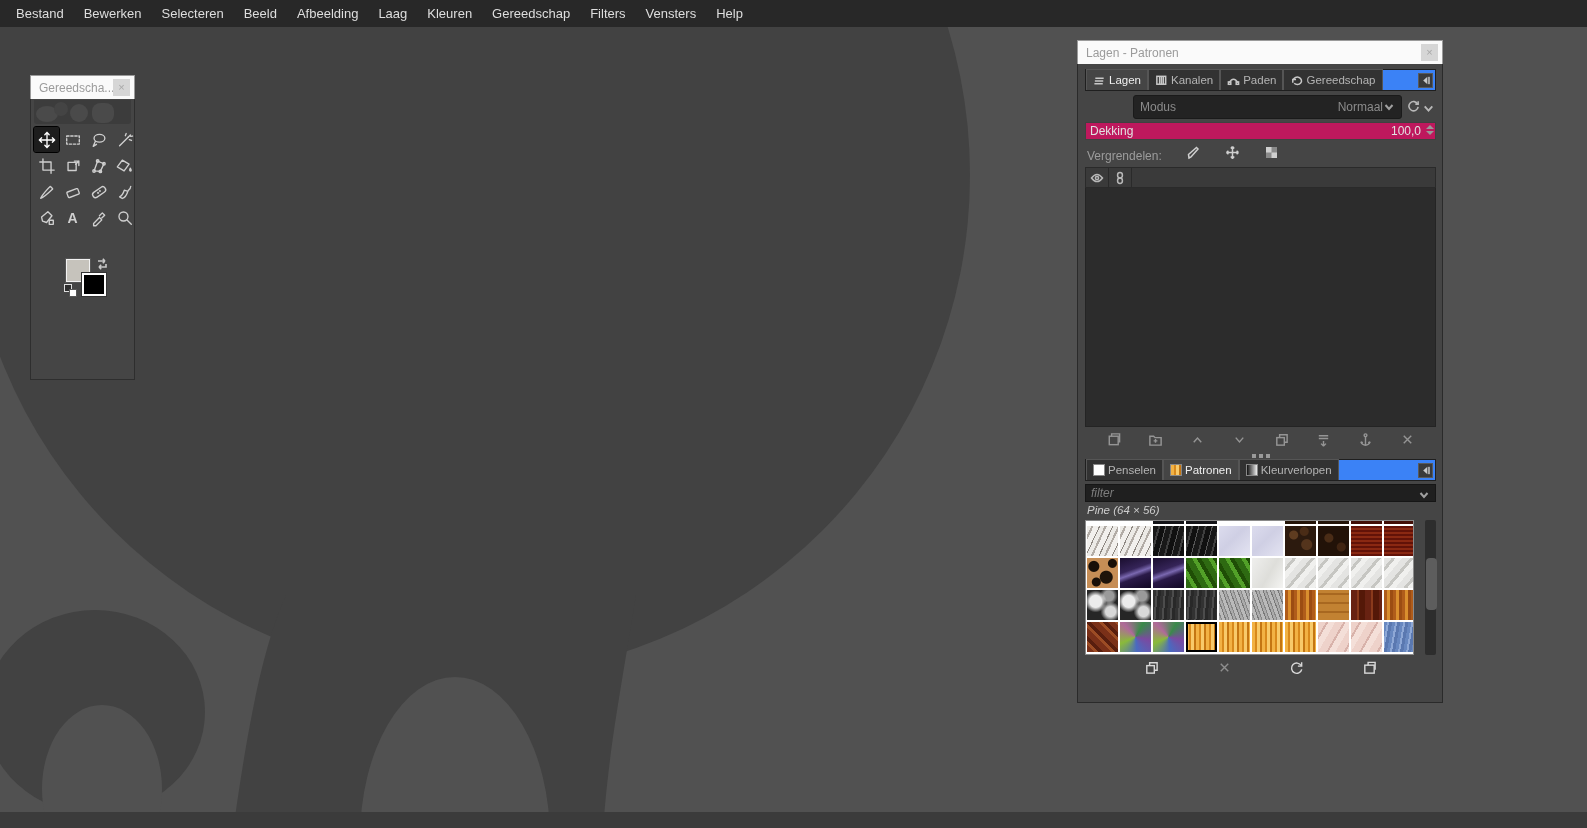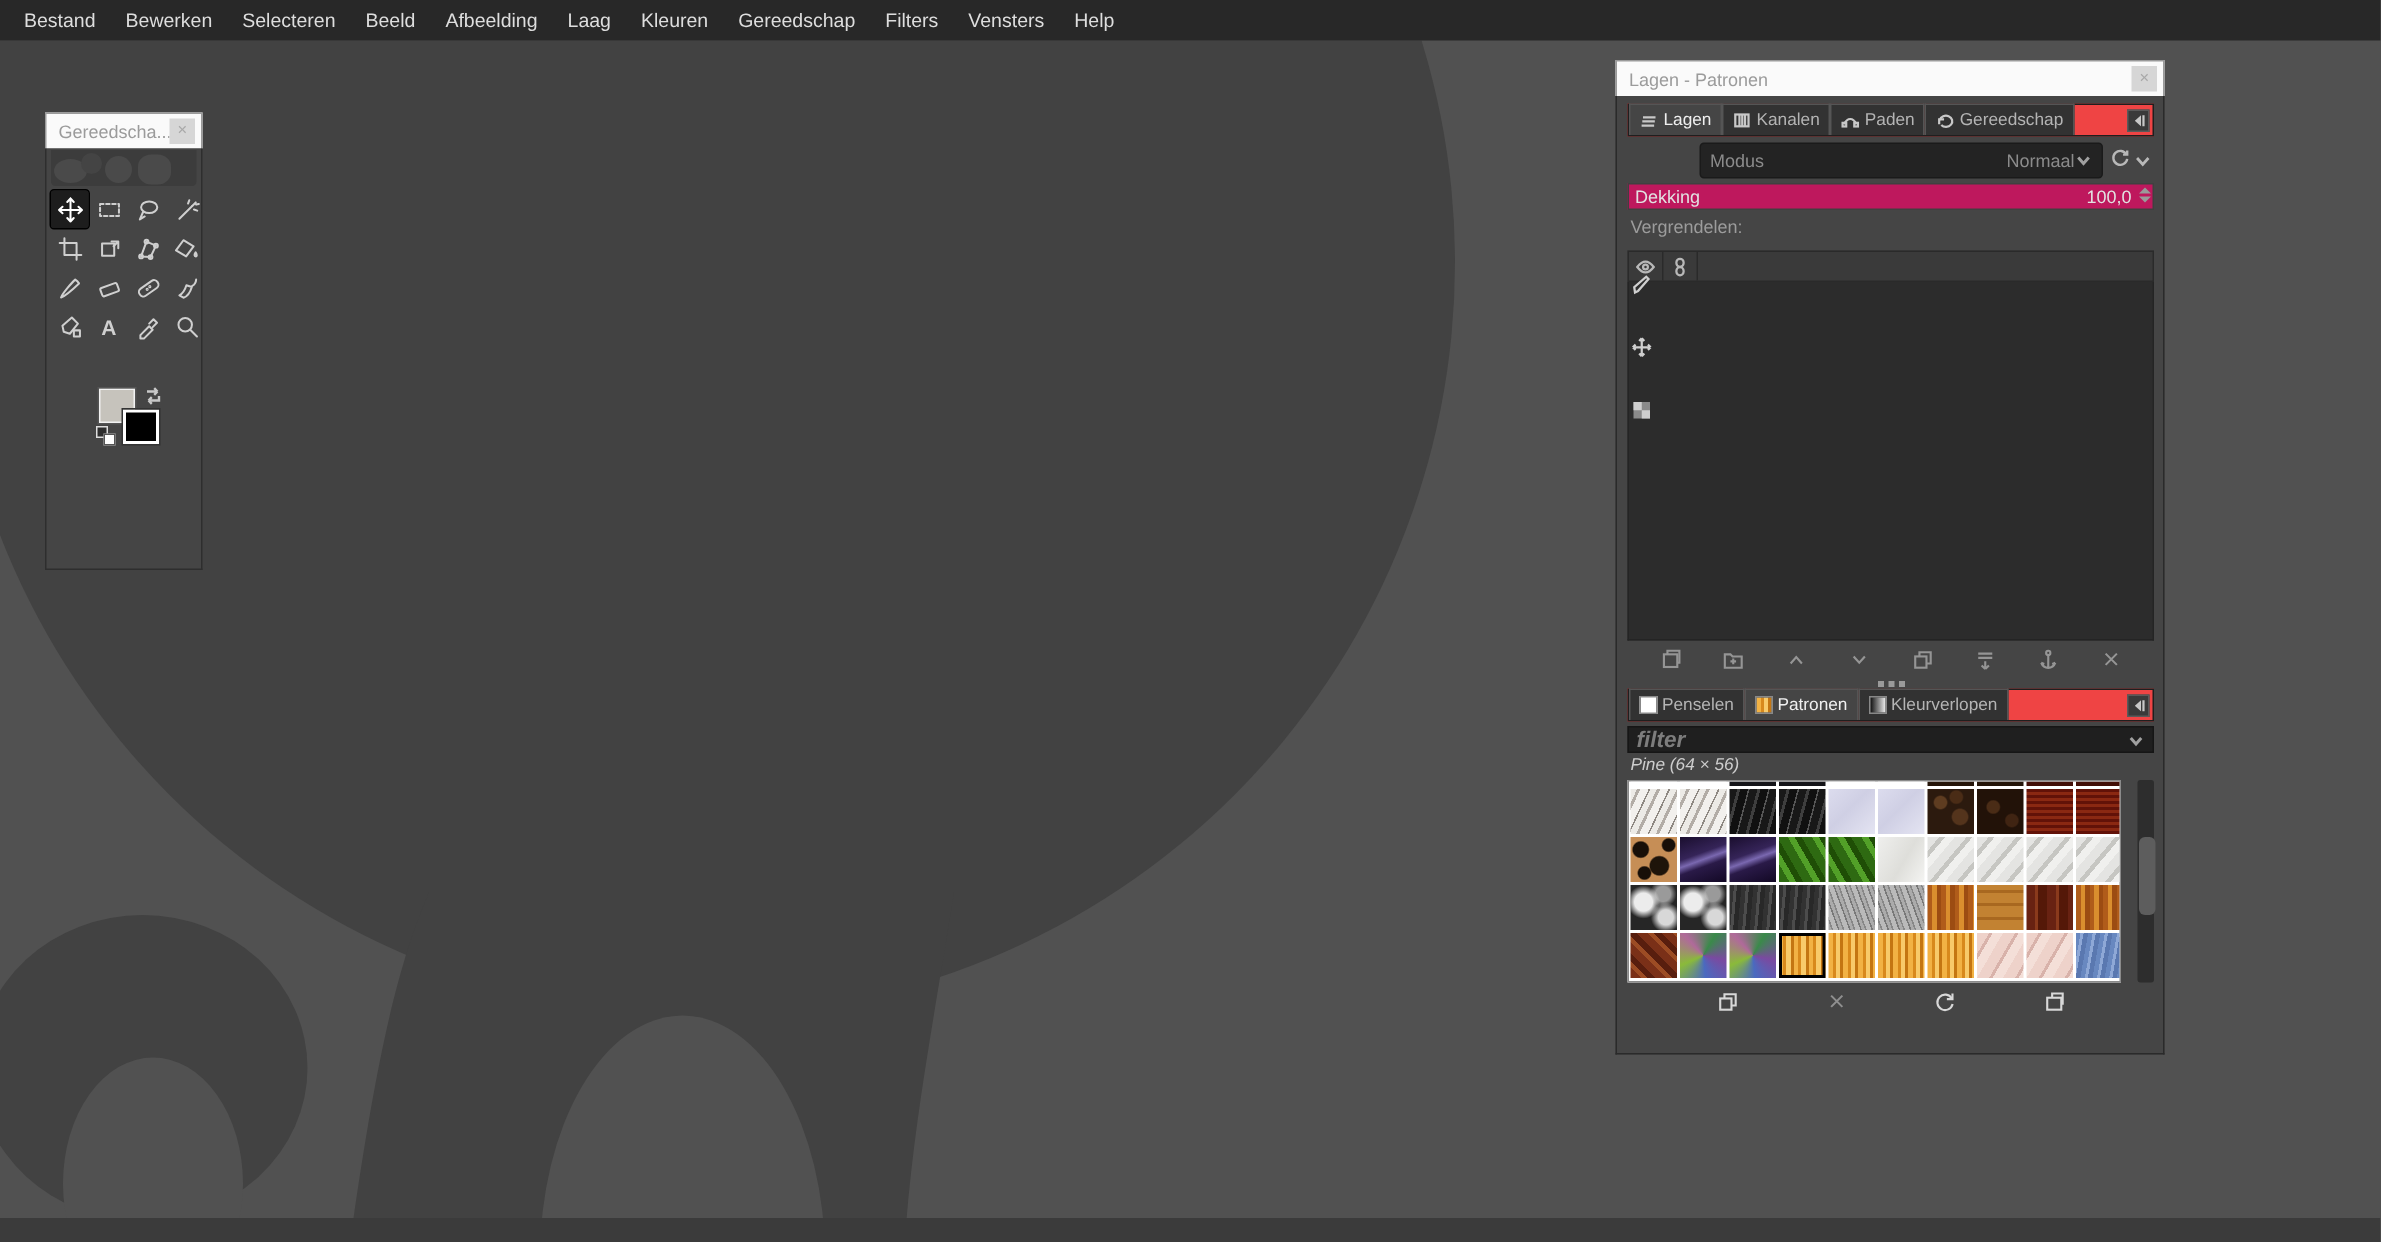--- a/index.html
+++ b/index.html
@@ -50,21 +50,21 @@
   #default-colors .sq1 { position:absolute; left:0; top:0; width:8px; height:8px;
     background:#2e2e2e; border:1px solid #ddd; }
   #default-colors .sq2 { position:absolute; left:5px; top:5px; width:8px; height:8px;
     background:#fff; border:1px solid #555; }
 
   
   #dock { left:1033px; top:40px; width:410px; height:665px;padding-left:44px; }
   #dock .body { background:#454545; border:1px solid #2a2a2a; border-top:none;
     height:639px; padding:5px 6px 0 7px; position:relative; }
 
-  .tabs-row { display:flex; align-items:flex-end; height:22px; background:#ef4444;
+  .tabs-row { display:flex; align-items:flex-end; height:22px; background:#3b82f6;
     border:1px solid #1f1f1f; position:relative; }
   .tab { display:flex; align-items:center; gap:3px; height:21px; padding:0 6px;
     background:#323232; border:1px solid #555; border-bottom:none;
     color:#b4b4b4; font-size:11.5px; white-space:nowrap; }
   .tab.active { background:#454545; color:#efefef; }
   .tab svg { width:13px; height:13px; stroke:#c8c8c8; fill:none; stroke-width:1.6; }
   .tab .swatch { width:12px; height:12px; border:1px solid #888; }
   .dock-menu-btn { position:absolute; right:2px; top:3px; width:15px; height:15px;
     background:#3a3a3a; border:1px solid #5a5a5a; display:flex; align-items:center;
     justify-content:center; }
@@ -81,43 +81,43 @@
 
   #opacity-row { margin-top:3px; height:18px; background:#be185d; border:1px solid #404040;
     display:flex; align-items:center; padding:0 4px; position:relative; }
   #opacity-row .lbl { color:#e2e2e2; font-size:12px; }
   #opacity-row .val { margin-left:auto; color:#e2e2e2; font-size:12px; padding-right:10px; }
   .spinner { position:absolute; right:1px; top:2px; display:flex; flex-direction:column; gap:2px; }
   .spinner i { width:0; height:0; border-left:4px solid transparent; border-right:4px solid transparent; }
   .spinner .up { border-bottom:4px solid #9a9a9a; }
   .spinner .dn { border-top:4px solid #9a9a9a; }
 
-  #lock-row { margin-top:4px; height:19px; display:flex; align-items:flex-start; gap:24px;
-    color:#9c9c9c; font-size:12px; padding-left:2px;flex-direction:column; }
+  #lock-row { margin-top:4px; height:19px; display:flex; align-items:flex-end; gap:24px;
+    color:#9c9c9c; font-size:12px; padding-left:2px; }
   #lock-row svg { width:15px; height:15px; stroke:#cfcfcf; fill:none; stroke-width:1.5; }
 
   #layer-header { margin-top:4px; height:21px; background:#3a3a3a; border:1px solid #2a2a2a;
     display:flex; }
   #layer-header .hc { width:23px; height:100%; border-right:1px solid #2a2a2a;
     display:flex; align-items:center; justify-content:center; }
   #layer-header svg { width:14px; height:14px; stroke:#b8b8b8; fill:none; stroke-width:1.5; }
   #layer-list { height:239px; background:#2c2c2c; border:1px solid #242424; border-top:none; }
 
   #layers-toolbar { height:25px; display:flex; align-items:center; justify-content:space-around;
     padding:0 8px; }
   #layers-toolbar .tbtn { opacity:.55; }
   .tbtn { width:22px; height:20px; display:flex; align-items:center; justify-content:center; }
   .tbtn svg { width:15px; height:15px; stroke:#d8d8d8; fill:none; stroke-width:1.5; }
 
   #splitter-dots { height:7px; display:flex; align-items:center; justify-content:center; gap:3px; }
   #splitter-dots i { width:4px; height:4px; background:#9a9a9a; }
 
   #filter-row, #tags-row { margin-top:3px; height:18px; background:#1f1f1f;
     border:1px solid #161616; display:flex; align-items:center; padding:0 5px; }
-  .ph { color:#7d7d7d; font-size:15px; font-style:italic; flex:1;font-weight:bold; }
+  .ph { color:#7d7d7d; font-size:12px; font-style:italic; flex:1; }
   #pine-label { margin-top:2px; height:15px; color:#cdcdcd; font-size:11.5px;
     font-style:italic; padding-left:2px; }
 
   #grid-wrap { margin-top:1px; height:135px; display:flex; }
   #pattern-grid { width:371px; background:#ffffff; border:1px solid #8a8a8a;
     padding:0 1px; overflow:hidden; }
   .sliver-row { display:flex; gap:2px; height:3px; margin-bottom:2px; }
   .sliver-row i { width:31px; flex:none; }
   .pat-row { display:flex; gap:2px; margin-bottom:2px; }
   .pat-cell { width:31px; height:30px; flex:none; }

